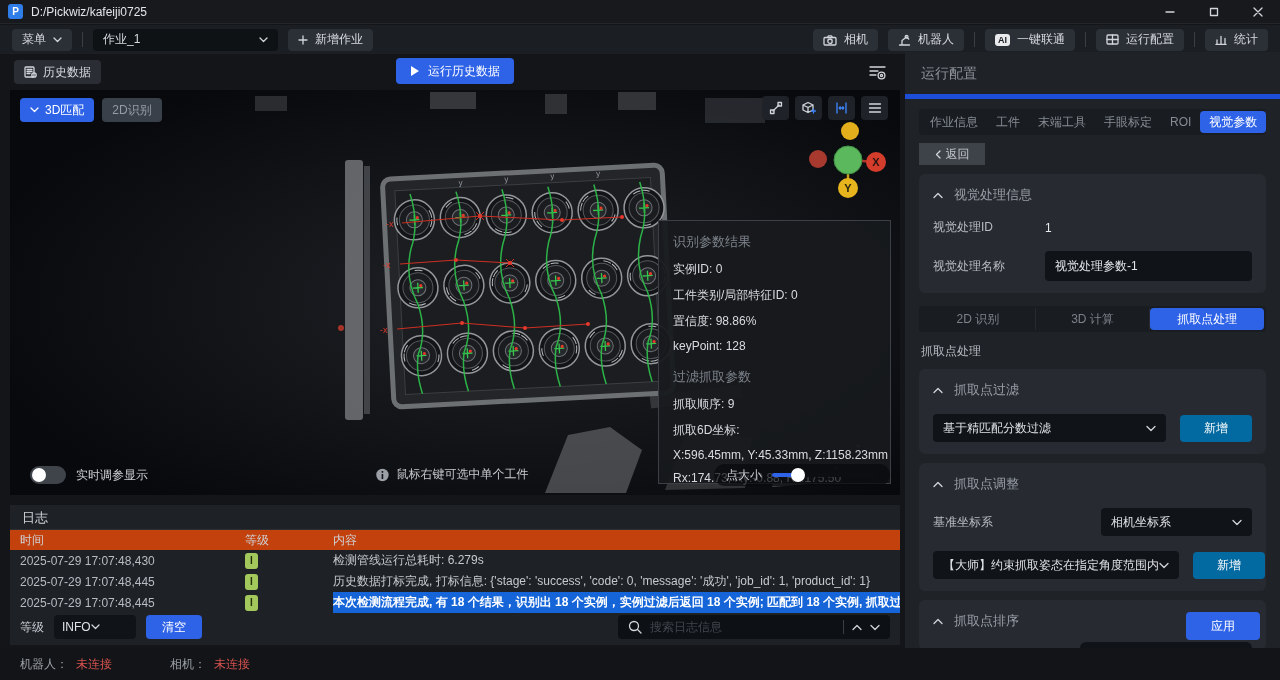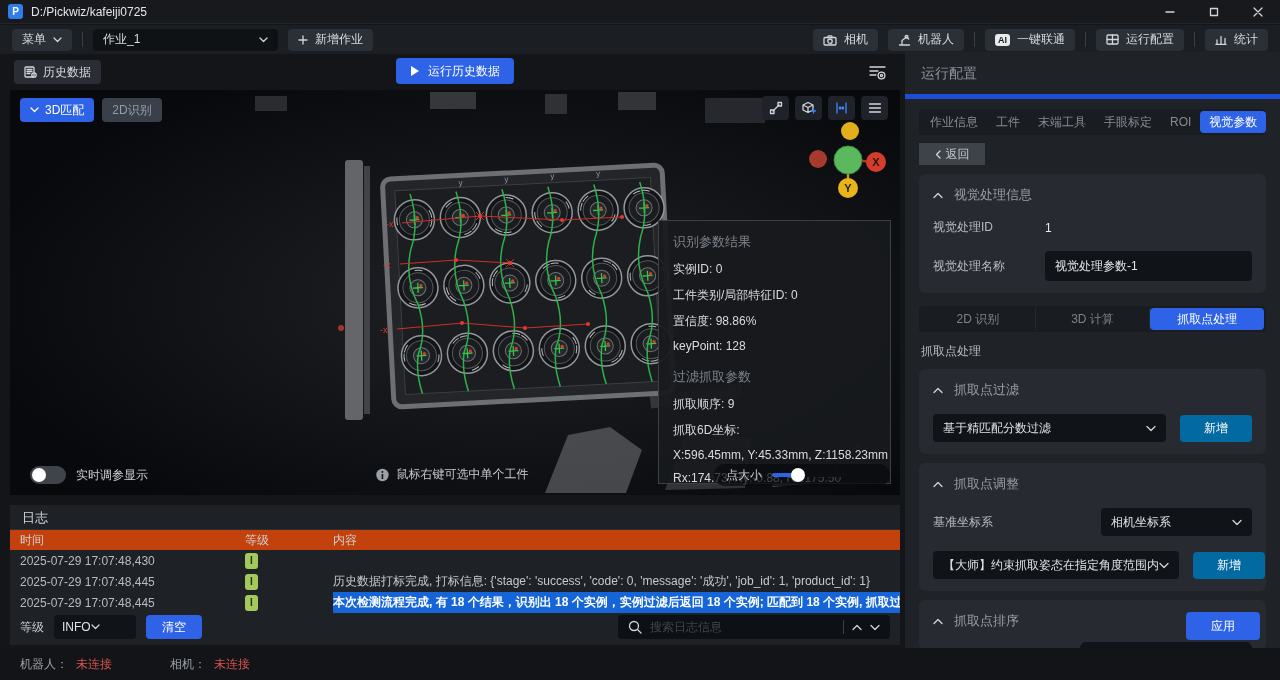--- a/index.html
+++ b/index.html
@@ -552,20 +552,21 @@
     <div class="log-head">
       <div class="c-time">时间</div>
       <div class="c-level">等级</div>
       <div class="c-content">内容</div>
     </div>
     <div class="log-row">
       <div class="c-time">2025-07-29 17:07:48,430</div>
       <div class="c-level">
           <span class="badge">I</span>
         </div>
+      <div class="c-content">检测管线运行总耗时: 6.279s</div>
     </div>
     <div class="log-row">
       <div class="c-time">2025-07-29 17:07:48,445</div>
       <div class="c-level">
           <span class="badge">I</span>
         </div>
       <div class="c-content">历史数据打标完成, 打标信息:  {'stage': 'success', 'code': 0, 'message': '成功', 'job_id': 1, 'product_id': 1}</div>
     </div>
     <div class="log-row hl">
       <div class="c-time">2025-07-29 17:07:48,445</div>

